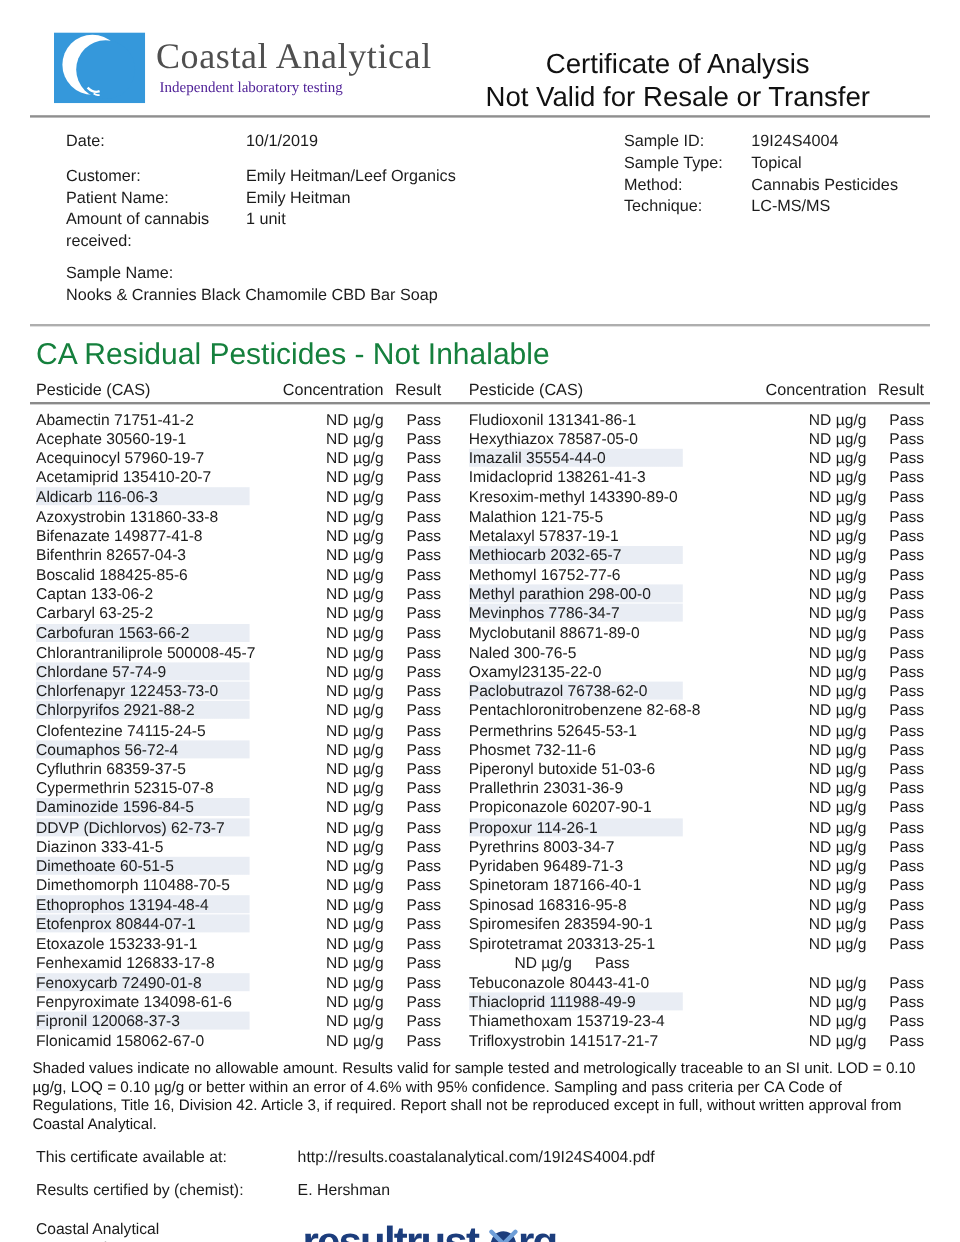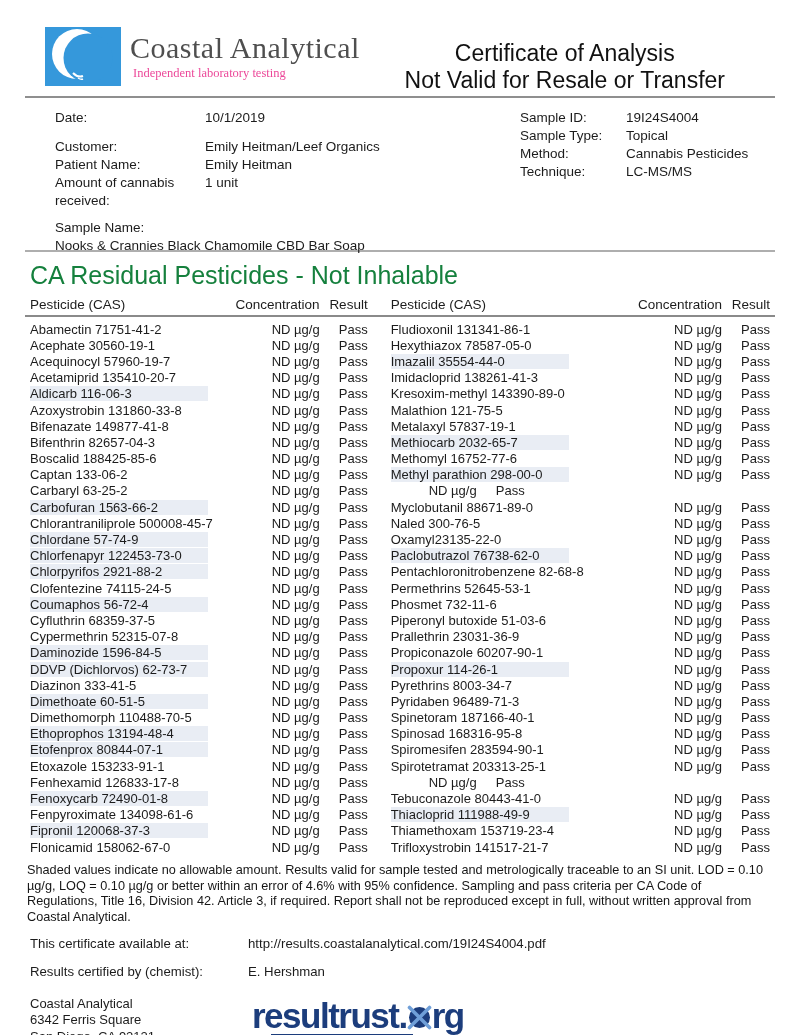--- a/index.html
+++ b/index.html
@@ -8,25 +8,25 @@
     width: 800px; height: 1035px; margin: 0 auto; position: relative;
     font-family: "Liberation Sans", sans-serif; color: #1c1c1c; font-size: 13px;
     overflow: hidden;
   }
   
   .header { display: flex; justify-content: space-between; padding: 27px 20px 0 45px; height: 96px; }
   .brand { display: flex; gap: 9px; }
   .logo-box { width: 76px; height: 59px; flex: 0 0 auto; }
   .brand-text { padding-top: 6px; }
   .company { font-family: "Liberation Serif", serif; font-size: 30px; color: #4f4f4f; letter-spacing: .5px; line-height: 30px; }
-  .tagline { font-family: "Liberation Serif", serif; font-size: 12.5px; color: #ec4899; margin: 3px 0 0 3px; }
+  .tagline { font-family: "Liberation Serif", serif; font-size: 12.5px; color: #4c1d95; margin: 3px 0 0 3px; }
   .doc-title { text-align: center; font-size: 23px; line-height: 27px; padding: 13px 55px 0 0; color: #111; }
   .rule-header { border: none; border-top: 2px solid #8f8f8f; margin: 0 25px; }
   
-  .info { position: relative; height: 152px; }
+  .info { position: relative; height: 172px; }
   .info-left { position: absolute; left: 55px; top: 11px; }
   .info-right { position: absolute; left: 520px; top: 11px; }
   .info-row { display: flex; font-size: 13.5px; line-height: 18px; }
   .info-left .info-label { width: 150px; }
   .info-right .info-label { width: 106px; }
   .gap-after { margin-bottom: 11px; }
   .gap-before { margin-top: 9px; flex-direction: column; }
   .rule-mid { border: none; border-top: 2px solid #aeaeae; margin: 0 25px; }
   
   .section-title { font-size: 25px; font-weight: 400; color: #15803d; margin: 9px 0 7px 30px; }
@@ -365,20 +365,21 @@
           <span class="pname">Methomyl 16752-77-6</span>
           <span class="pconc">ND µg/g</span>
           <span class="pres">Pass</span>
         </div>
         <div class="trow">
           <span class="pname shaded">Methyl parathion 298-00-0</span>
           <span class="pconc">ND µg/g</span>
           <span class="pres">Pass</span>
         </div>
         <div class="trow">
+          <span class="pname shaded">Mevinphos 7786-34-7</span>
           <span class="pconc">ND µg/g</span>
           <span class="pres">Pass</span>
         </div>
         <div class="trow">
           <span class="pname">Myclobutanil 88671-89-0</span>
           <span class="pconc">ND µg/g</span>
           <span class="pres">Pass</span>
         </div>
         <div class="trow">
           <span class="pname">Naled 300-76-5</span>

